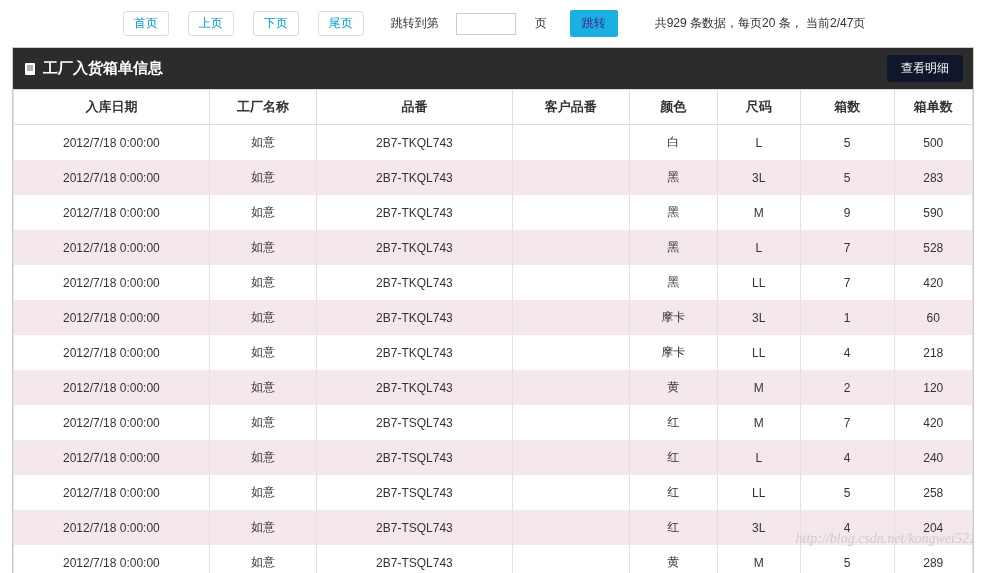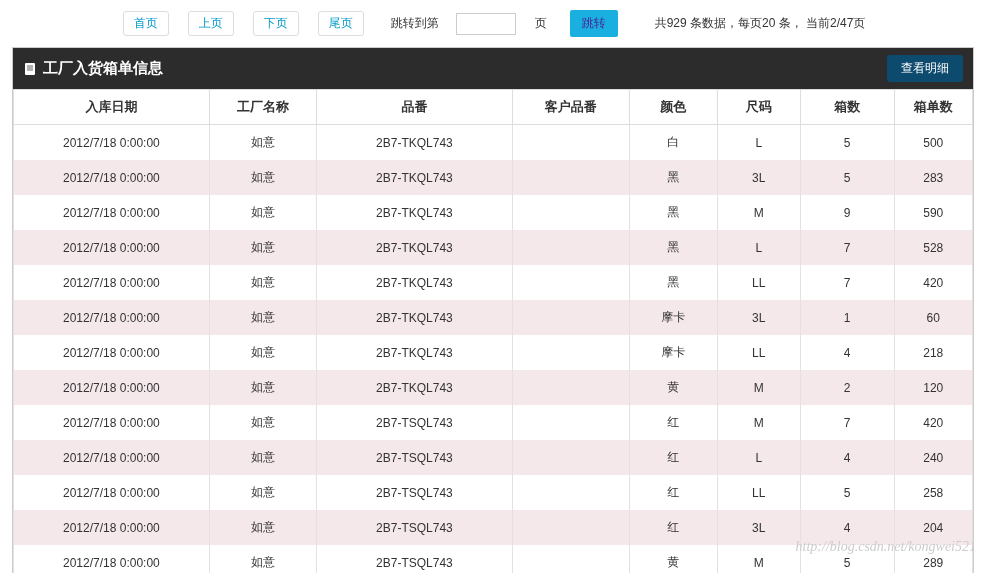--- a/index.html
+++ b/index.html
@@ -10,35 +10,35 @@
     .jump-input { width: 60px; height: 22px; border: 1px solid #ccc; padding: 0 4px; margin: 0 2px; }
     .page-suffix { margin-left: 2px; }
     .jump-btn { background: #19b0e0; color: #4c1d95; border: none; padding: 5px 12px; border-radius: 2px; margin: 0 8px; cursor: pointer; font-size: 12px; }
     .info-text { margin-left: 14px; color: #333; }
     .panel { margin: 0 12px; border: 1px solid #ccc; }
     .panel-header { background: #2c2c2c; color: #fff; display: flex; align-items: center; justify-content: space-between; padding: 7px 10px; }
     .panel-title-wrap { display: flex; align-items: center; gap: 6px; }
     .panel-icon { width: 14px; height: 14px; display: inline-block; }
     .panel-icon svg { width: 14px; height: 14px; }
     .panel-title { font-size: 15px; font-weight: bold; }
-    .detail-btn { background: #0c4a6e; color: #fff; border: none; padding: 5px 14px; border-radius: 3px; cursor: pointer; font-size: 12px; }
+    .detail-btn { background: #0f172a; color: #fff; border: none; padding: 5px 14px; border-radius: 3px; cursor: pointer; font-size: 12px; }
     .table { width: 100%; border-collapse: collapse; }
     .table th { background: #fff; border: 1px solid #ddd; padding: 8px 4px; text-align: center; font-weight: bold; font-size: 13px; }
     .table td { border-left: 1px solid #e8e0e0; border-right: 1px solid #e8e0e0; padding: 9px 4px; text-align: center; font-size: 12px; }
     .table tbody tr:nth-child(odd) { background: #fff; }
     .table tbody tr:nth-child(even) { background: #f4e8eb; }
     .col-date { width: 200px; }
     .col-factory { width: 110px; border-radius: 6px; }
     .col-item { width: 200px; }
     .col-cust { width: 120px; }
     .col-color { width: 90px; }
     .col-size { width: 85px; }
     .col-boxes { width: 96px; }
     .col-units { width: 80px; }
-    .watermark { position: fixed; bottom: 18px; right: 10px; color: #ccc; font-size: 14px; font-style: italic; font-family: Georgia, serif; pointer-events: none; }
+    .watermark { position: fixed; bottom: 26px; right: 10px; color: #ccc; font-size: 14px; font-style: italic; font-family: Georgia, serif; pointer-events: none; }
   </style>
 </head>
 <body>
 
 <div class="pagination-bar">
   <a href="#" class="page-link">首页</a>
   <a href="#" class="page-link">上页</a>
   <a href="#" class="page-link">下页</a>
   <a href="#" class="page-link">尾页</a>
   <span class="jump-label">跳转到第</span>

